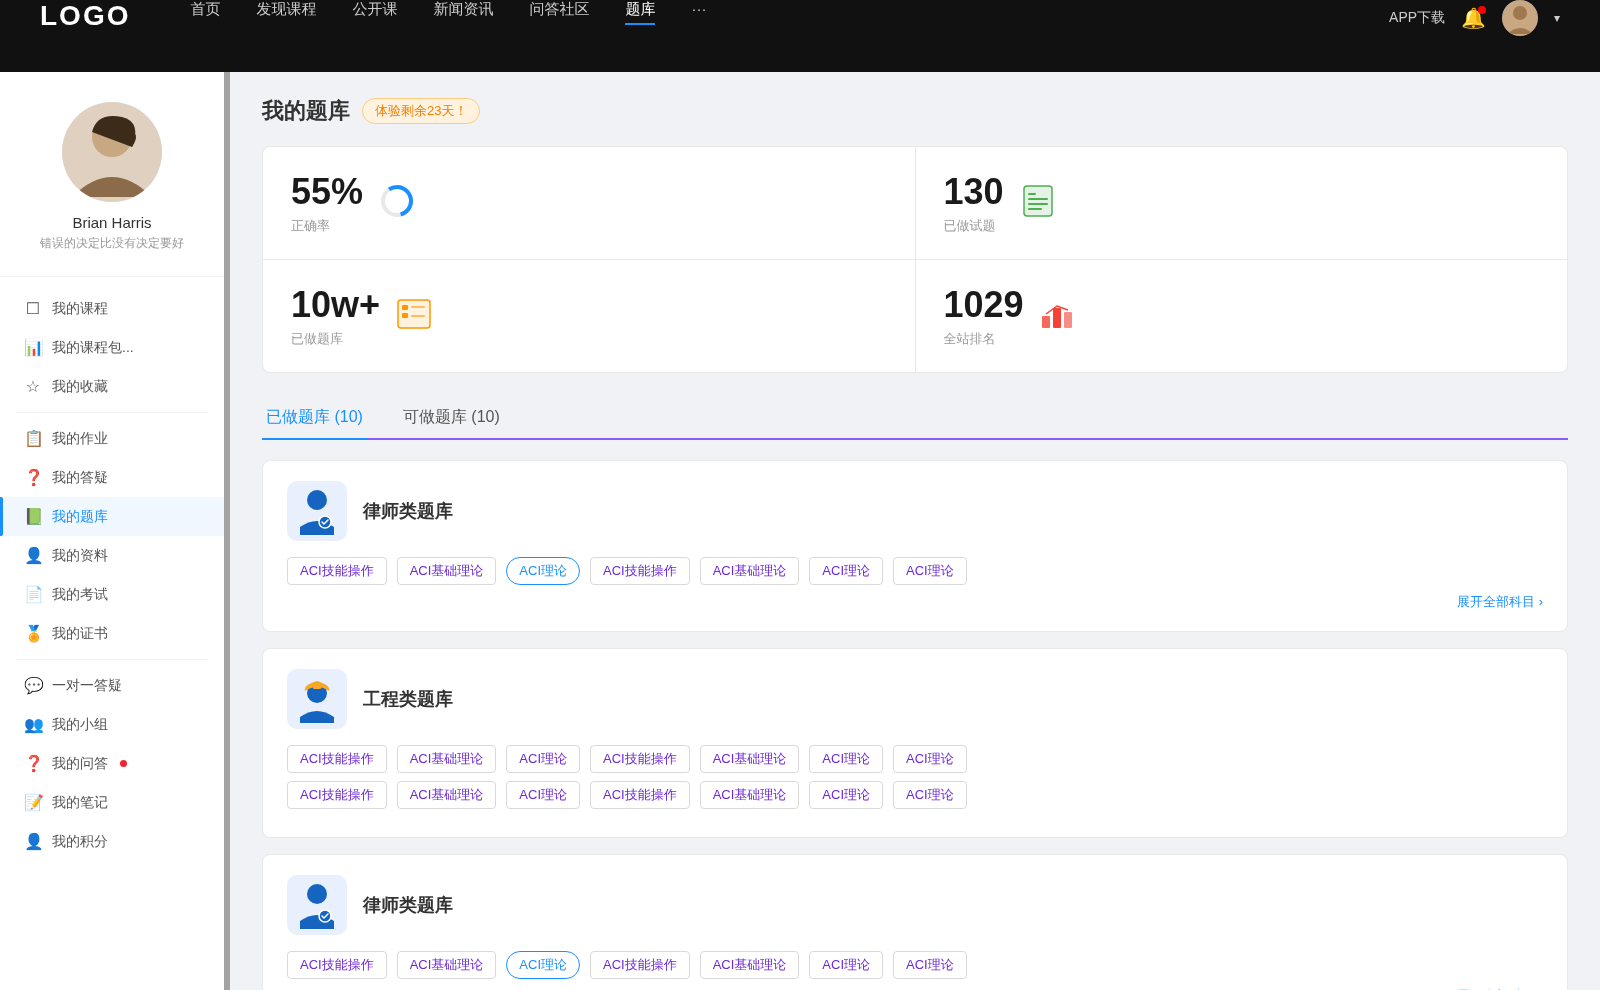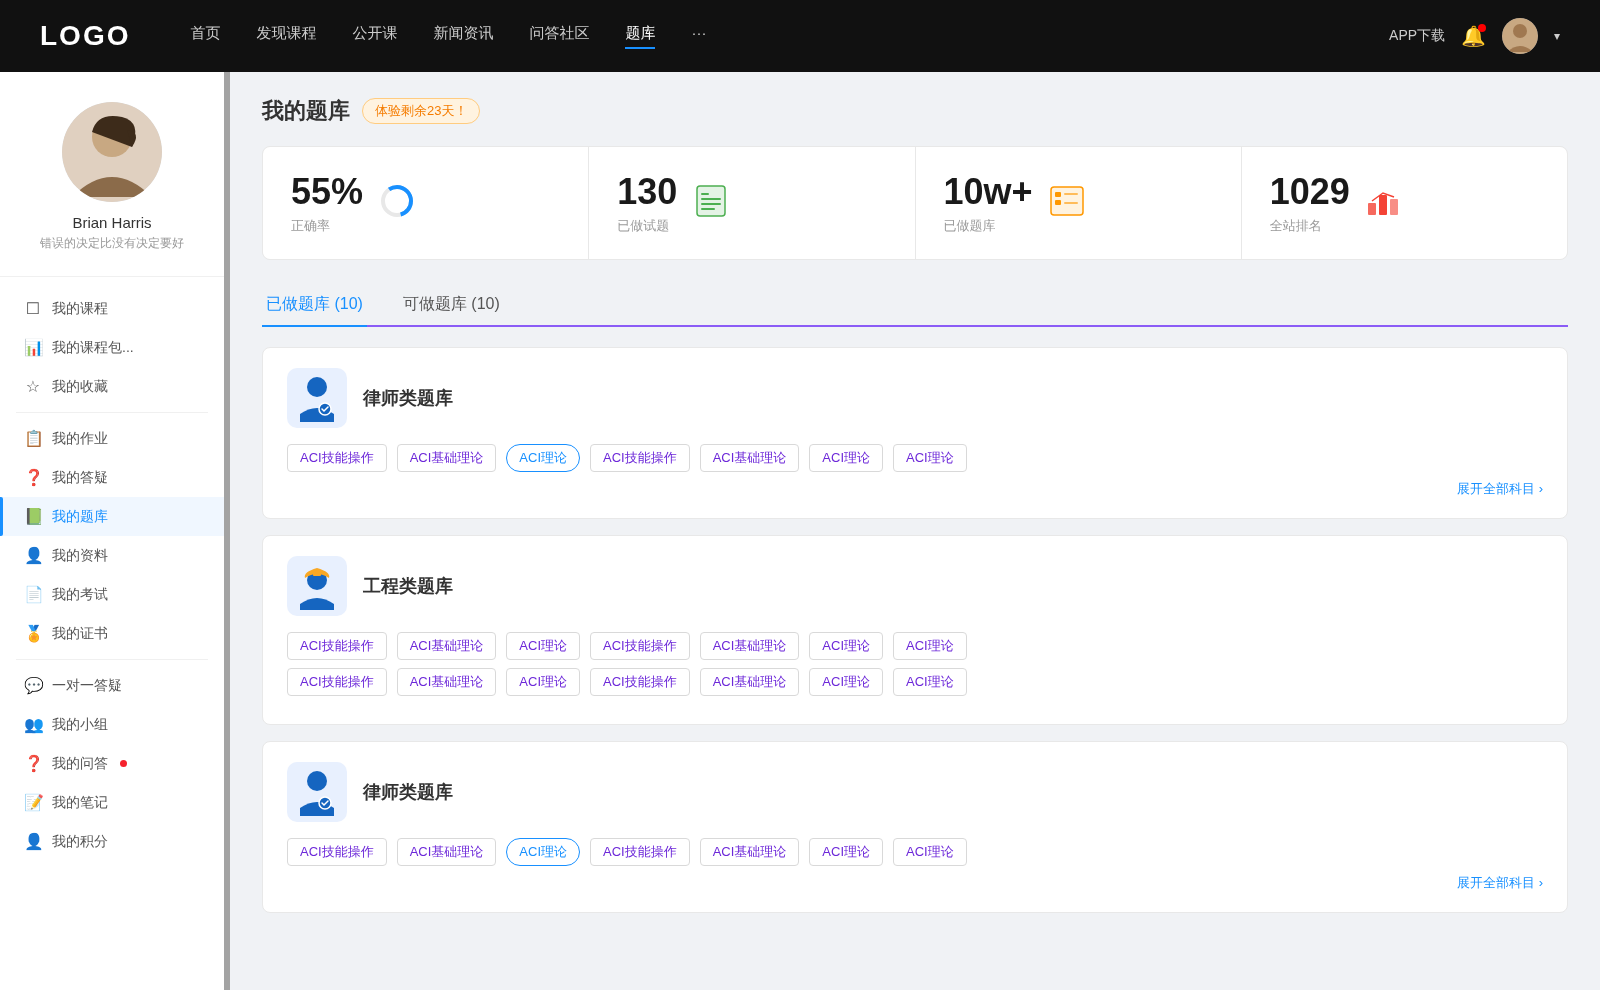--- a/index.html
+++ b/index.html
@@ -1,20 +1,20 @@
 <!DOCTYPE html>
 <html><head>
   <meta charset="utf-8">
   <style>
     * { box-sizing: border-box; margin: 0; padding: 0; }
     body { font-family: -apple-system, BlinkMacSystemFont, "PingFang SC", "Microsoft YaHei", sans-serif; background: #f0f2f5; min-height: 990px; }
 
     
     .navbar {
-      background: #111; height: 72px; display: flex; align-items: center;
+      background: #111; height: 72px; display: flex; align-items: flex-start;
       padding: 0 40px; position: fixed; top: 0; left: 0; right: 0; z-index: 100;
     }
     .navbar-logo { color: #fff; font-size: 28px; font-weight: 700; letter-spacing: 2px; margin-right: 60px; }
     .navbar-menu { display: flex; gap: 36px; flex: 1; }
     .navbar-menu a {
       color: #ccc; font-size: 15px; text-decoration: none; cursor: pointer;
       padding-bottom: 4px;
     }
     .navbar-menu a.active { color: #fff; border-bottom: 2px solid #1890ff; }
     .navbar-right { display: flex; align-items: center; gap: 16px; }
@@ -64,21 +64,21 @@
     .page-header { display: flex; align-items: center; gap: 12px; margin-bottom: 20px; }
     .page-title { font-size: 22px; font-weight: 600; color: #333; }
     .trial-badge {
       background: #fff3e0; color: #f57c00;
       border: 1px solid #ffcc80; border-radius: 20px;
       padding: 3px 12px; font-size: 13px;
     }
 
     
     .stats-row {
-      display: grid; grid-template-columns: repeat(4, 1fr);
+      display: grid; grid-template-columns: repeat(2, 1fr);
       gap: 1px; background: #e8e8e8;
       border: 1px solid #e8e8e8; border-radius: 8px;
       margin-bottom: 24px; overflow: hidden;
     }
     .stat-card { background: #fff; padding: 24px 28px; display: flex; align-items: center; gap: 16px; }
     .stat-value { font-size: 36px; font-weight: 700; color: #1a1a1a; }
     .stat-label { font-size: 13px; color: #999; margin-top: 4px; }
 
     
     .tabs { display: flex; gap: 0; margin-bottom: 20px; border-bottom: 2px solid #8b5cf6; }

